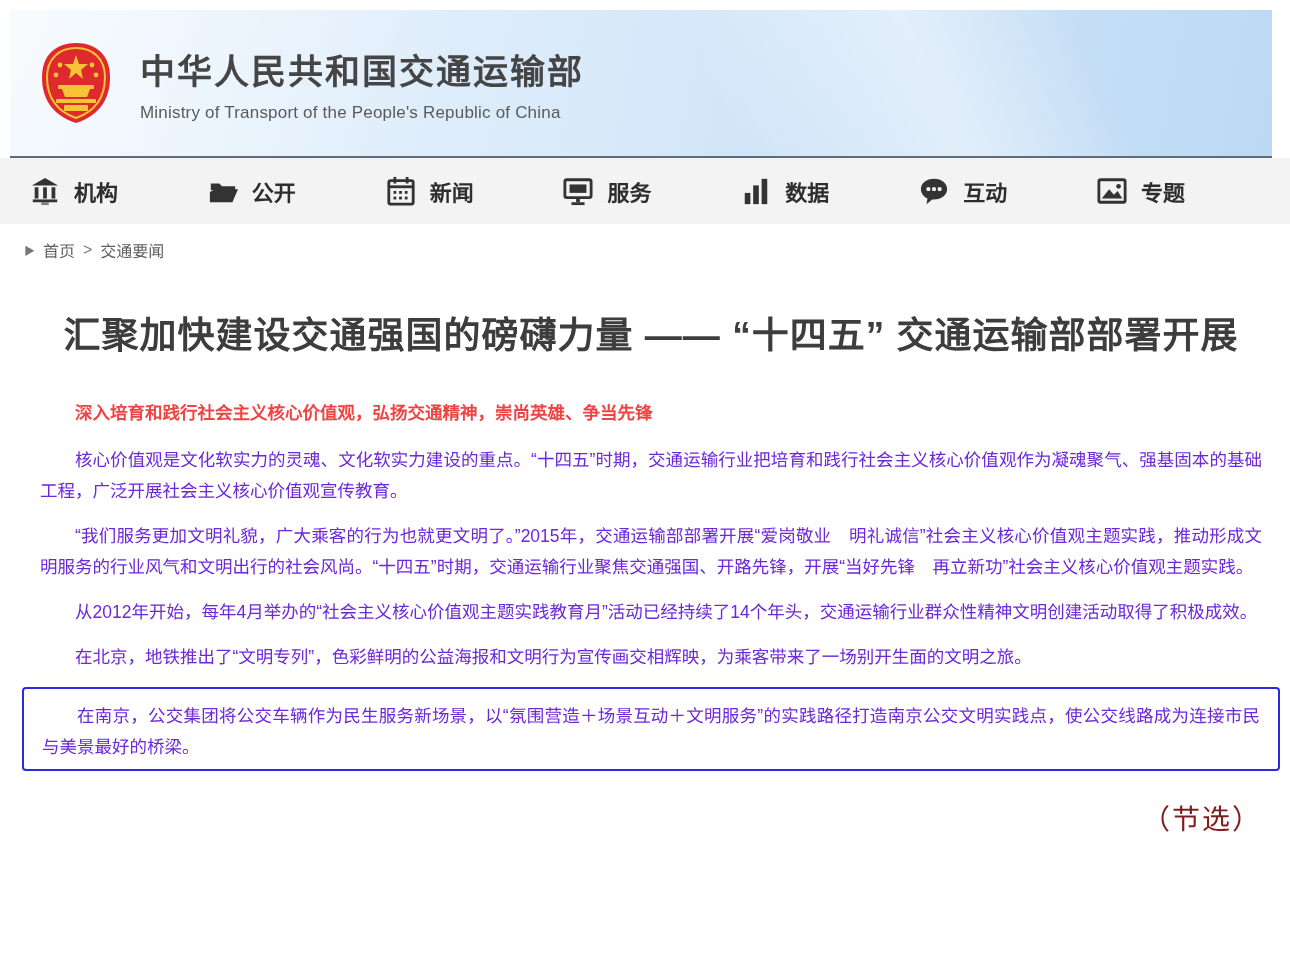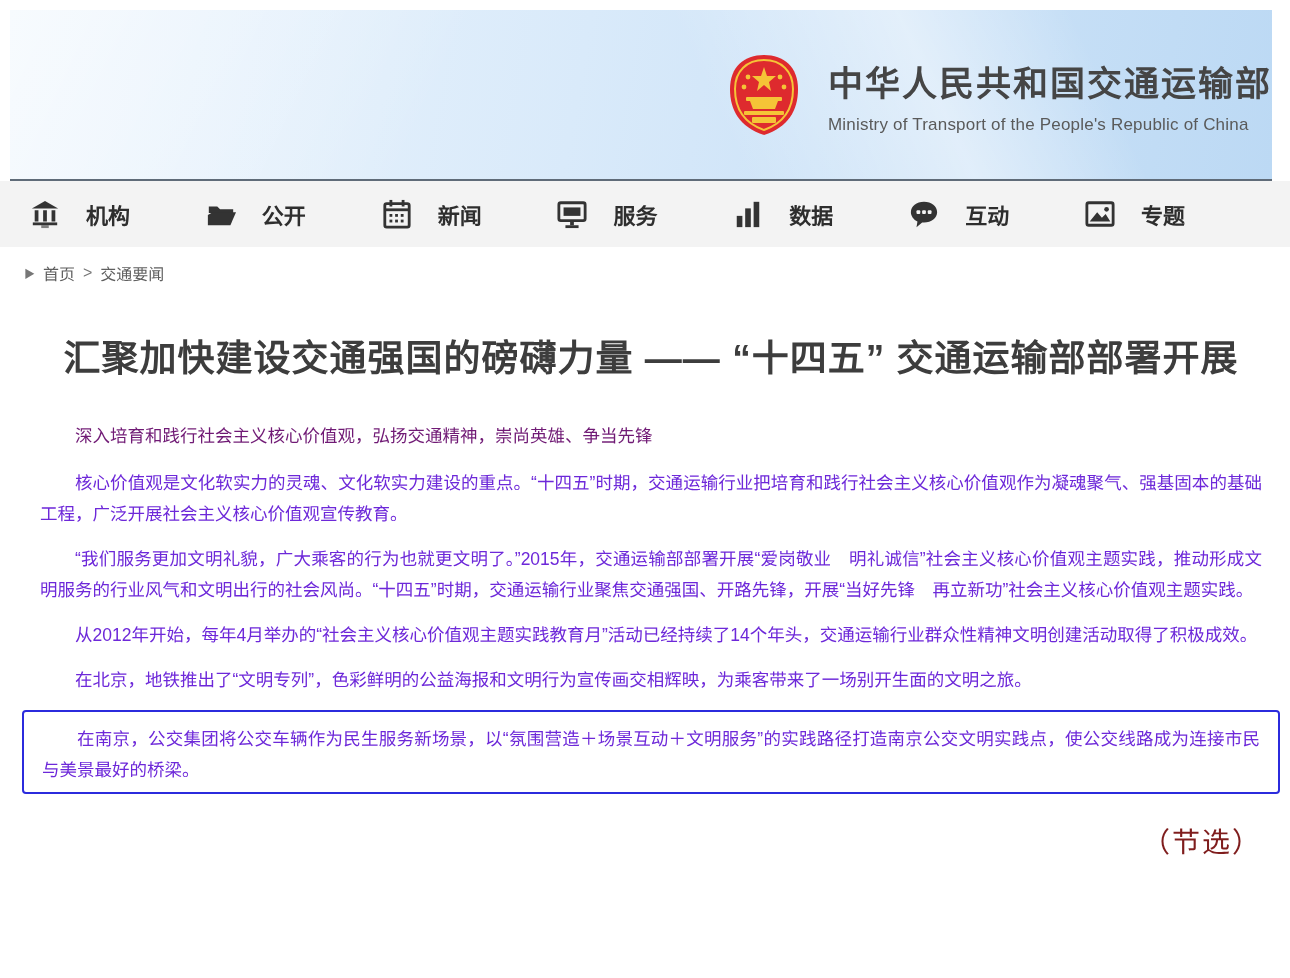--- a/index.html
+++ b/index.html
@@ -8,28 +8,28 @@
     width:1290px; height:978px;
     font-family:"Liberation Sans", sans-serif;
     color:#404040;
     overflow:hidden;
   }
   .page { width:1290px; height:978px; background:#fff; position:relative; padding-top:10px; }
 
   
   .site-header {
     margin:0 18px 0 10px;
-    height:171px;
+    height:148px;
     position:relative;
     background:
       linear-gradient(115deg, rgba(255,255,255,0.55) 0%, rgba(255,255,255,0) 35%),
       linear-gradient(65deg, rgba(255,255,255,0.0) 55%, rgba(255,255,255,0.45) 72%, rgba(255,255,255,0) 85%),
       linear-gradient(100deg, #eef6fd 0%, #d9eafa 45%, #bcd9f4 100%);
     border-bottom:2px solid #5f6b78;
-    display:flex; align-items:center;justify-content:flex-end;
+    display:flex; align-items:center;
   }
   .emblem { width:76px; height:84px; margin-left:28px; flex:0 0 auto; }
   .brand { margin-left:26px; }
   .brand-cn { font-size:35px; font-weight:bold; color:#454545; letter-spacing:2px; }
   .brand-en { font-size:17px; color:#5a5a5a; margin-top:9px; letter-spacing:0.2px; }
 
   .search-area { position:absolute; right:36px; top:55px; display:flex; align-items:center; }
   .search-input {
     width:215px; height:40px;
     border:1px solid #d6d6d6; border-radius:3px;
@@ -57,21 +57,21 @@
     left:15px; top:16px; transform:rotate(45deg); border-radius:2px;
   }
 
   
   .main-nav {
     margin:0 0 0 0;
     height:66px; background:#f3f3f3;
     display:flex; align-items:center; justify-content:space-between;
     padding:0 105px 0 30px;
   }
-  .nav-item { display:flex; align-items:center; gap:26px; cursor:pointer; }
+  .nav-item { display:flex; align-items:center; gap:14px; cursor:pointer; }
   .nav-item svg { width:30px; height:30px; fill:#333333; }
   .nav-label { font-size:22px; font-weight:bold; color:#2e2e2e; }
 
   
   .breadcrumb {
     padding:14px 0 10px 24px;
     font-size:16px; color:#5f5f5f;
     display:flex; align-items:center; gap:8px;
   }
   .crumb-arrow { color:#777; font-size:11px; }
@@ -82,21 +82,21 @@
   .article { padding:40px 28px 0 40px; }
   .article-title {
     font-size:37px; font-weight:bold; color:#3d3d3d;
     text-align:center; letter-spacing:1px; line-height:1.3;
     margin-bottom:38px; white-space:nowrap;
   }
   .article p {
     font-size:17.5px; line-height:31px; color:#6d28d9;
     text-indent:2em; text-align:justify; margin-bottom:14px;
   }
-  .article .subhead { font-weight:normal; color:#701a75; margin-bottom:16px; }
+  .article .subhead { font-weight:bold; color:#ef4444; margin-bottom:16px; }
   .highlight-box {
     border:2px solid #2b2bdd; border-radius:4px;
     margin:4px -18px 14px -18px;
     padding:12px 18px 6px 18px;
   }
   .highlight-box p { margin-bottom:0; }
   .excerpt-note {
     text-align:right; font-size:28px; color:#7f1d1d;
     margin-top:26px; letter-spacing:2px;
   }

